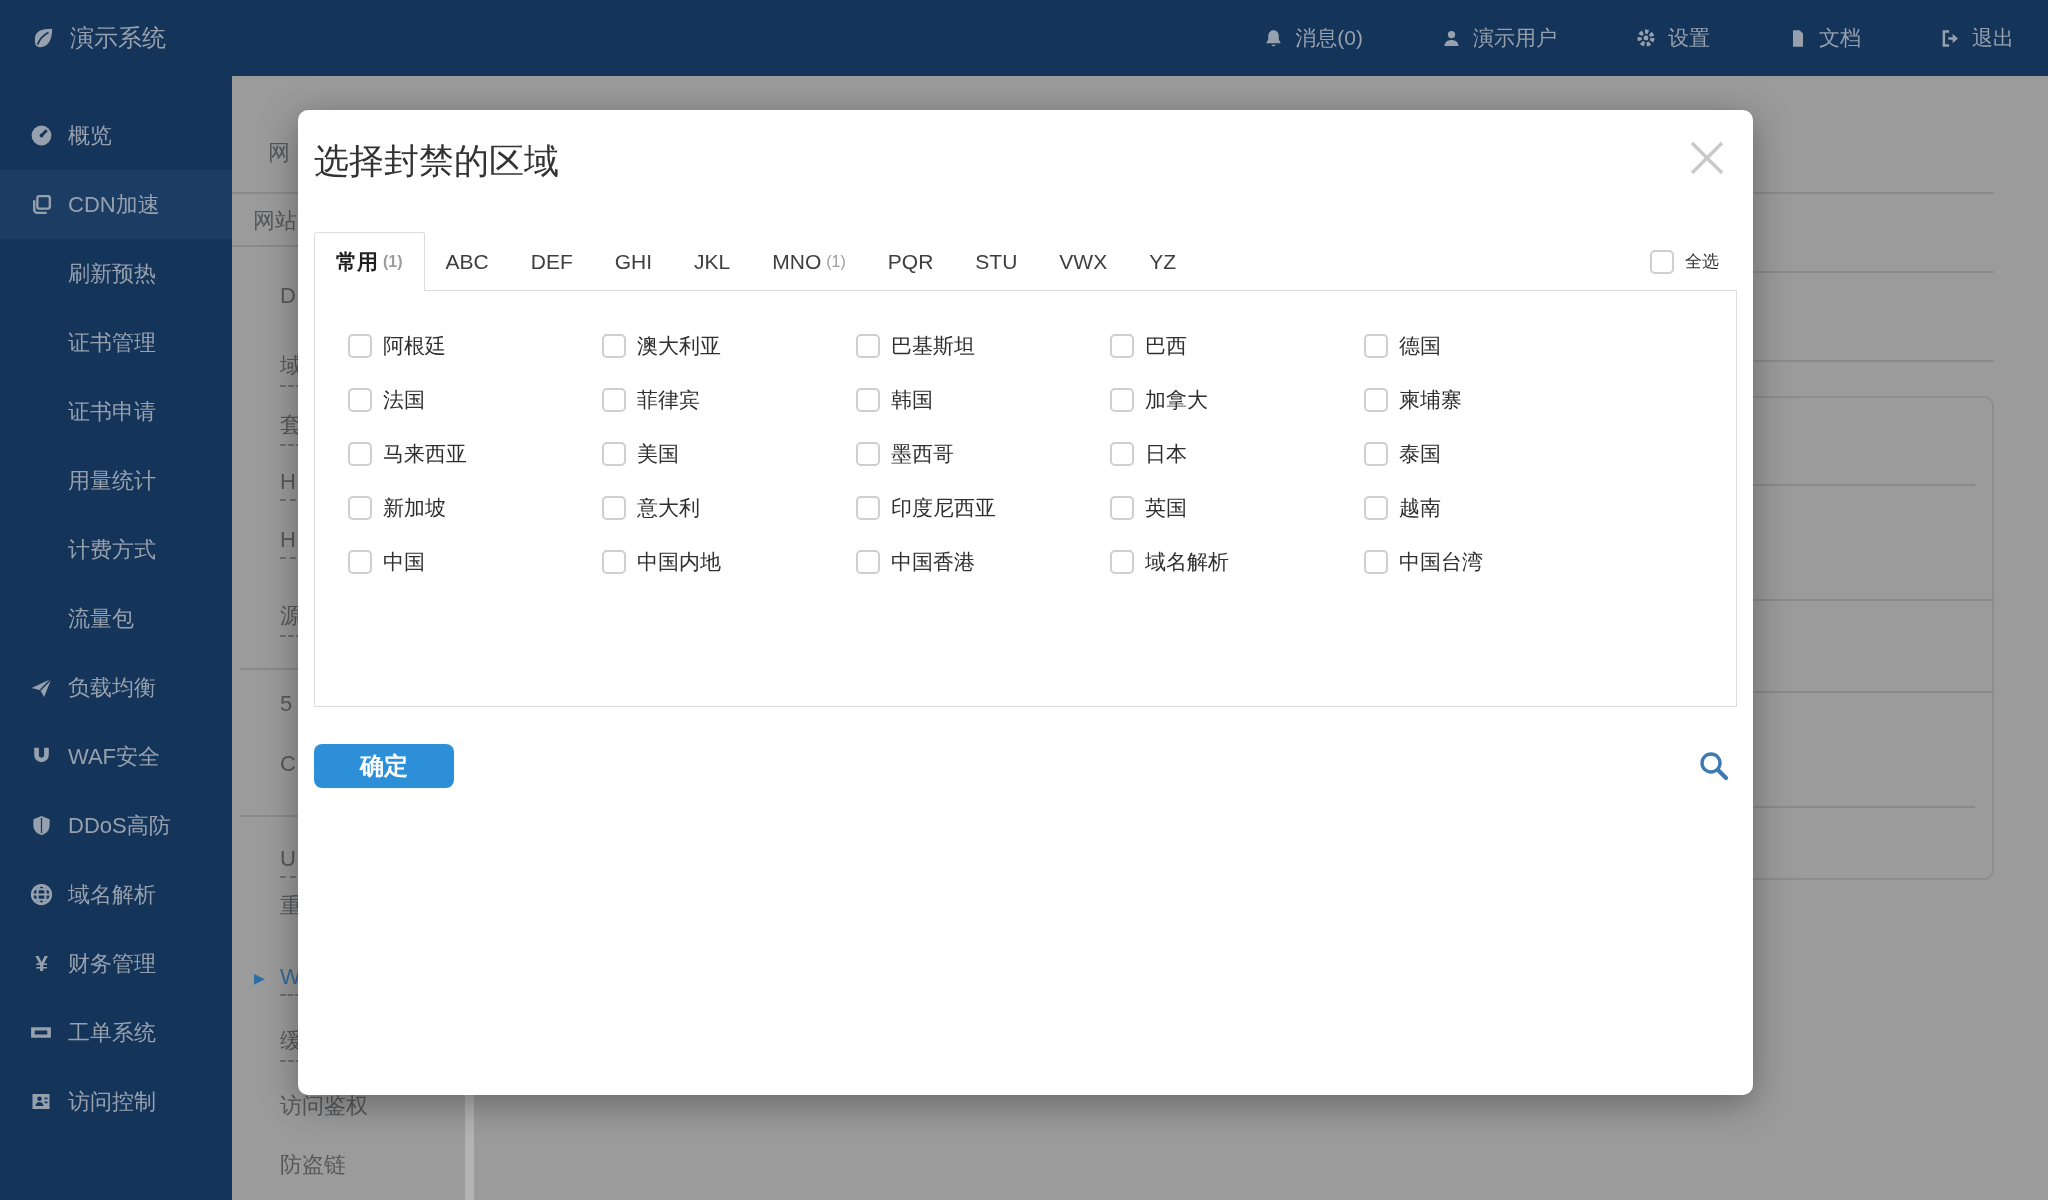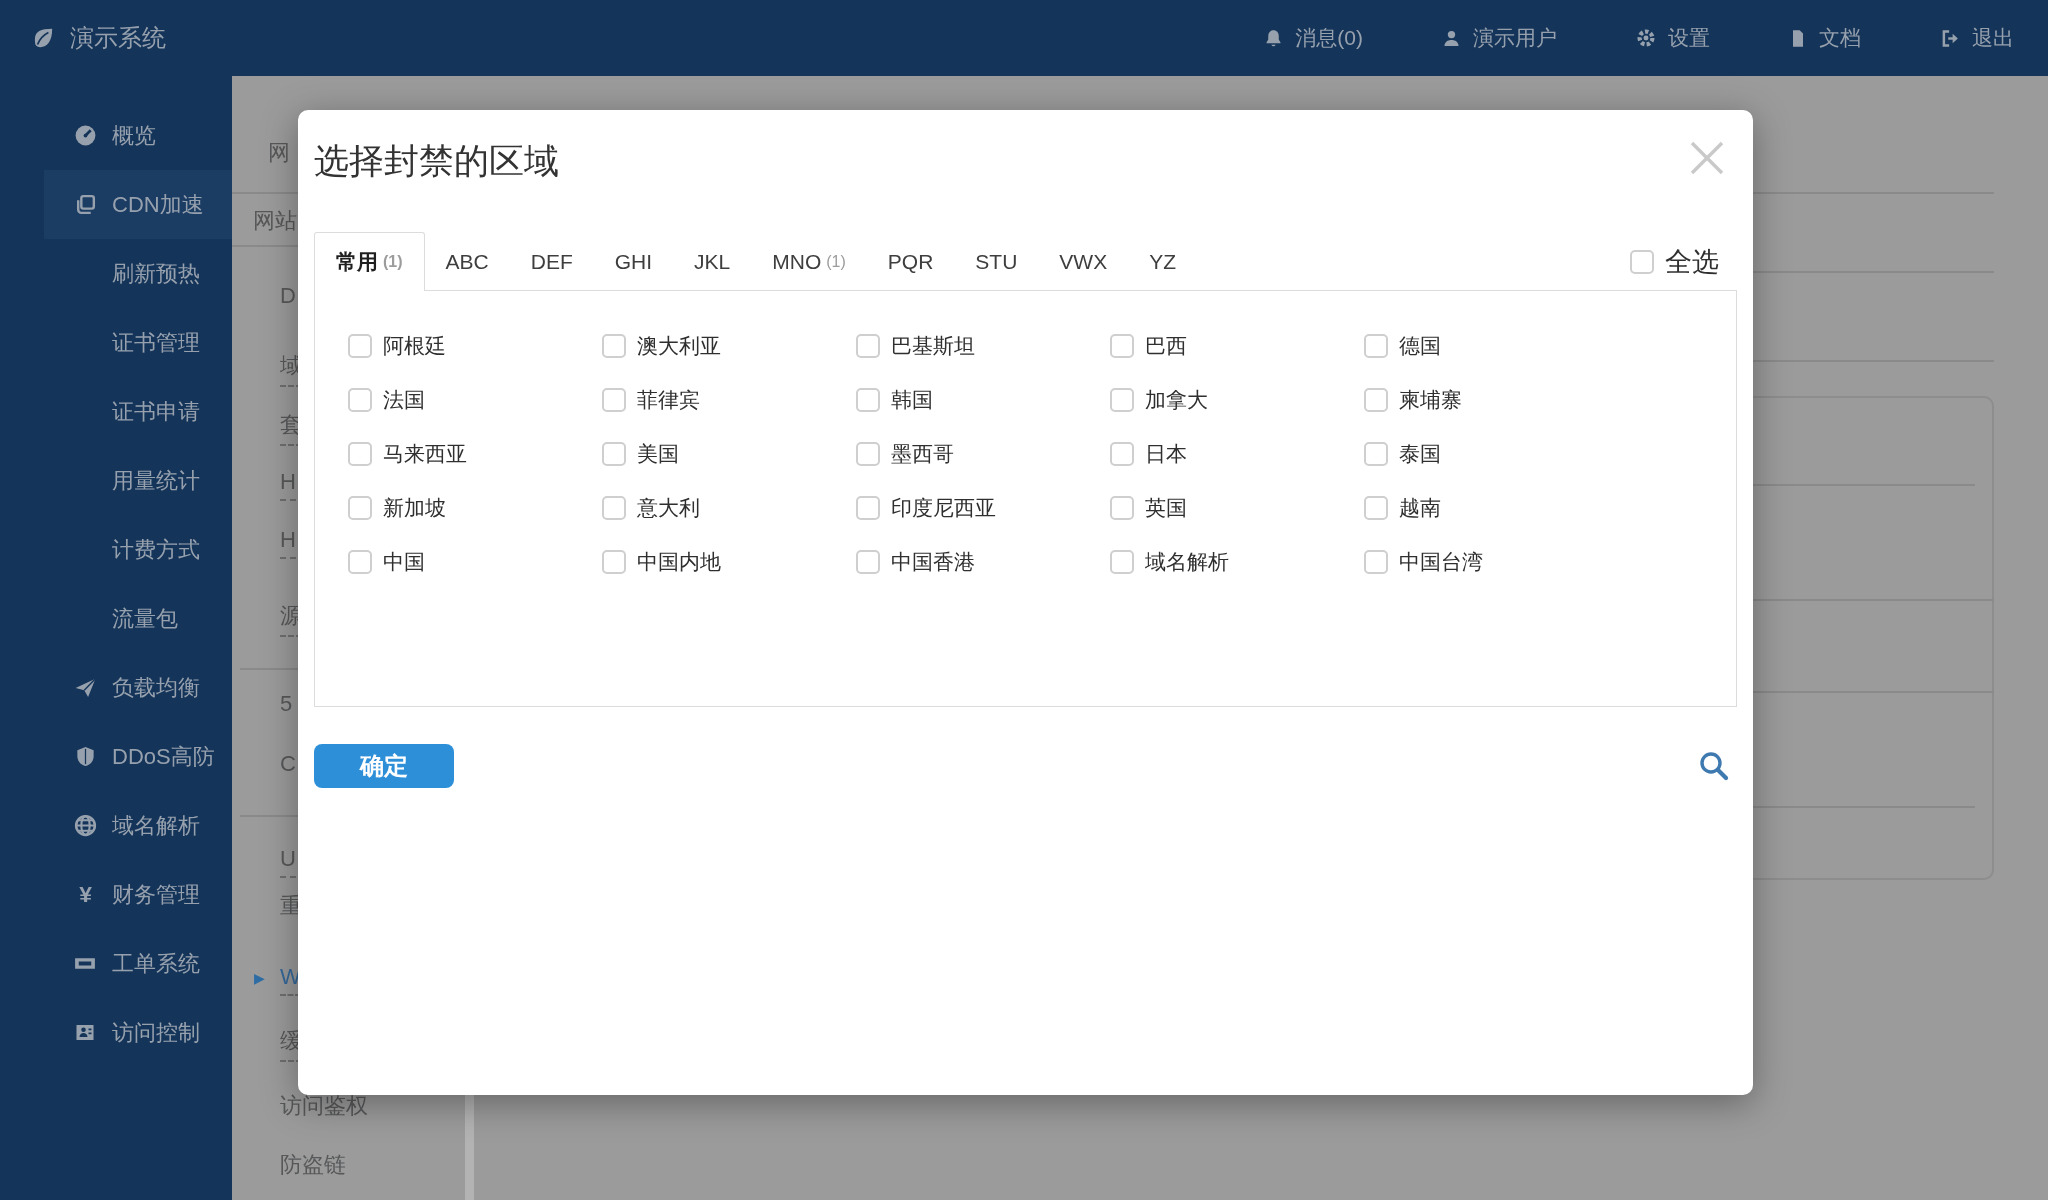--- a/index.html
+++ b/index.html
@@ -10,21 +10,21 @@
   .topbar{position:absolute;left:0;top:0;width:2048px;height:76px;background:var(--navy);
           display:flex;align-items:center;z-index:20;}
   .brand{display:flex;align-items:center;gap:14px;color:var(--nav-text);font-size:24px;margin-left:30px;}
   .topbar-menu{margin-left:auto;display:flex;align-items:center;gap:78px;padding-right:34px;}
   .top-item{display:flex;align-items:center;gap:11px;color:var(--nav-text);font-size:21px;cursor:pointer;}
   .icon{display:inline-flex;align-items:center;justify-content:center;color:var(--nav-text);}
   .icon svg{display:block;}
 
   
   .sidebar{position:absolute;left:0;top:76px;width:232px;height:1124px;background:var(--navy);
-           z-index:20;padding-top:25px;padding-left:44px;}
+           z-index:20;padding-top:25px;}
   .side-item{height:69px;display:flex;align-items:center;color:var(--nav-text);font-size:22px;cursor:pointer;}
   .side-item .icon{width:26px;margin-left:28px;}
   .side-item .lbl{margin-left:14px;}
   .side-item.sub .lbl{margin-left:68px;}
   .side-item.active{background:var(--navy-active);}
 
   
   .content{position:absolute;left:232px;top:76px;right:0;bottom:0;background:var(--backdrop);z-index:1;}
   .bg-layer{position:absolute;inset:0;z-index:2;}
   .bg-line{position:absolute;background:#8a8a8a;height:2px;}
@@ -41,21 +41,21 @@
   .modal-title{margin:32px 16px 0 16px;font-size:35px;font-weight:400;color:#333;line-height:38px;}
   .close-btn{position:absolute;top:22px;right:20px;width:52px;height:52px;background:none;border:none;
              padding:0;cursor:pointer;display:flex;align-items:center;justify-content:center;}
 
   .tabs{display:flex;align-items:stretch;height:59px;margin:52px 16px 0 16px;position:relative;}
   .tabs::after{content:"";position:absolute;left:0;right:0;bottom:0;height:1px;background:var(--tab-border);}
   .tab{display:flex;align-items:center;padding:0 21px;font-size:21px;color:#3e3e3e;cursor:pointer;position:relative;}
   .tab .count{font-size:16px;color:#9c9c9c;margin-left:5px;}
   .tab.active{font-weight:bold;color:#1f1f1f;background:#fff;border:1px solid var(--tab-border);
               border-bottom:none;border-radius:3px 3px 0 0;z-index:2;}
-  .select-all{margin-left:auto;display:flex;align-items:center;gap:11px;font-size:27px;color:#2f2f2f;
+  .select-all{margin-left:auto;display:flex;align-items:center;gap:11px;font-size:17px;color:#2f2f2f;
               padding-right:18px;cursor:pointer;}
 
   .panel{margin:0 16px;height:416px;border:1px solid var(--tab-border);border-top:none;}
   .region-grid{display:grid;grid-template-columns:repeat(5,254px);grid-auto-rows:54px;padding:28px 0 0 33px;}
   .region-item{display:flex;align-items:center;gap:11px;font-size:21px;color:#2f2f2f;cursor:pointer;}
 
   .checkbox{width:24px;height:24px;border:2px solid #cfcfcf;border-radius:5px;background:#fff;flex:0 0 auto;
             display:flex;align-items:center;justify-content:center;}
   .checkbox.checked{border-color:#3f3f3f;}
 
@@ -205,20 +205,28 @@
         <span class="icon">
           <svg width="25" height="25" viewBox="0 0 24 24">
             <path fill="currentColor" d="M2.5 12.5 21.5 3.5 14.5 21l-3.7-6.4z"></path>
             <path d="M10.8 14.6 21.5 3.5" stroke="#143459" stroke-width="1.4"></path>
           </svg>
         </span>
         <span class="lbl">负载均衡</span>
       </div>
       <div class="side-item">
         <span class="icon">
+          <svg width="25" height="25" viewBox="0 0 24 24">
+            <path fill="currentColor" d="M5 3.5h4.5v7a2.5 2.5 0 0 0 5 0v-7H19v7a7 7 0 0 1-14 0z"></path>
+          </svg>
+        </span>
+        <span class="lbl">WAF安全</span>
+      </div>
+      <div class="side-item">
+        <span class="icon">
           <svg width="23" height="25" viewBox="0 0 24 24">
             <path fill="currentColor" d="M12 2l8.5 3.5v6c0 6-4 9.3-8.5 10.5C7.5 20.8 3.5 17.5 3.5 11.5v-6z"></path>
             <path d="M12 4v16" stroke="#143459" stroke-width="1.3"></path>
           </svg>
         </span>
         <span class="lbl">DDoS高防</span>
       </div>
       <div class="side-item">
         <span class="icon">
           <svg width="25" height="25" viewBox="0 0 24 24">

